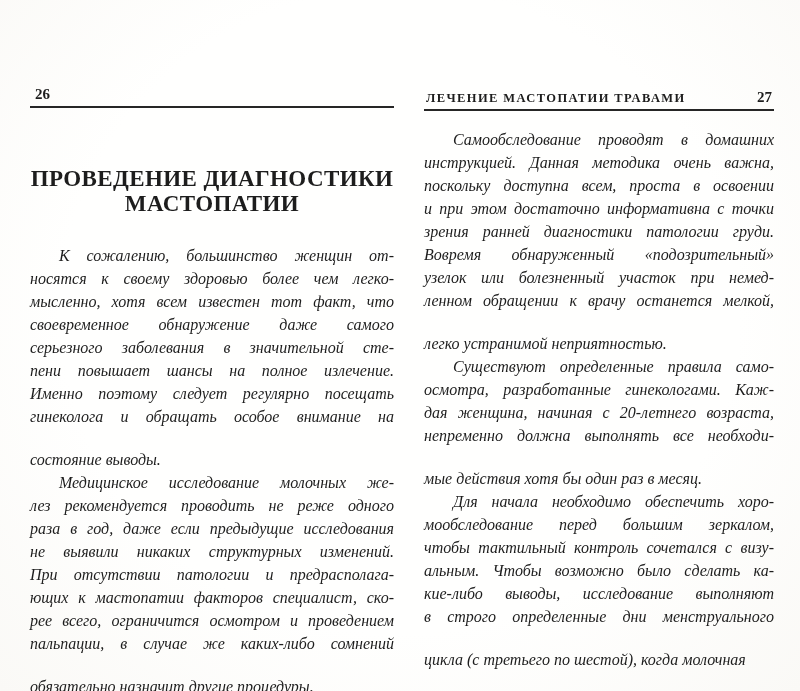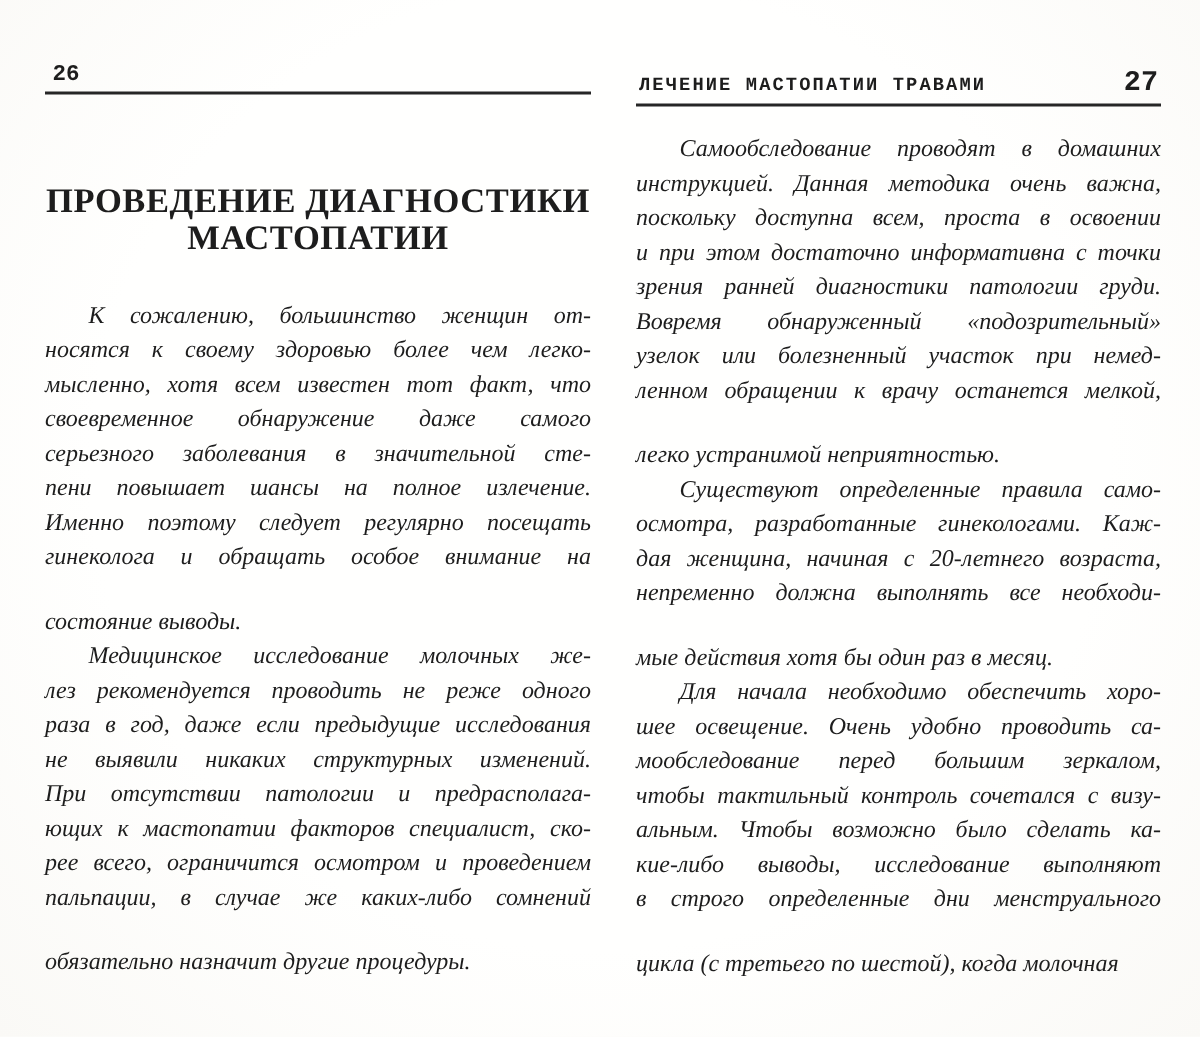--- a/index.html
+++ b/index.html
@@ -13,29 +13,30 @@
     width: 800px; height: 691px;
     font-family: "Liberation Serif", "DejaVu Serif", serif;
     color: #1d1d1d;
     background: radial-gradient(ellipse at 50% 45%, #fffffe 60%, #faf9f6 100%);
   }
   .page { position: absolute; }
   .page-left  { left: 30px; top: 40px; width: 364px; }
   .page-right { left: 424px; top: 44px; width: 350px; }
 
   .pagehead {
-    font-family: Liberation Mono, monospace;
+    font-family: Liberation Serif, serif;
     font-weight: bold;
+    margin-top: 45px;
   }
   .page-left .pagehead .num { font-size: 15px; margin-left: 5px; }
   .page-right .pagehead {
     display: flex; justify-content: space-between; align-items: baseline;
     font-size: 12.5px; letter-spacing: 1.4px; padding: 0 2px;
   }
-  .page-right .pagehead .num { font-size: 19px; letter-spacing: 0; }
+  .page-right .pagehead .num { font-size: 15px; letter-spacing: 0; }
   .rule { border-bottom: 2px solid #262626; margin-top: 3px; }
 
   .chapter-title {
     margin: 58px 0 0 0;
     text-align: center;
     font-size: 23px;
     font-weight: bold;
     line-height: 25px;
     letter-spacing: 0.4px;
   }
@@ -118,21 +119,20 @@
         </div>
         <div class="para">
           <div class="line">Существуют определенные правила само-</div>
           <div class="line">осмотра, разработанные гинекологами. Каж-</div>
           <div class="line">дая женщина, начиная с 20-летнего возраста,</div>
           <div class="line">непременно должна выполнять все необходи-</div>
           <div class="line last">мые действия хотя бы один раз в месяц.</div>
         </div>
         <div class="para">
           <div class="line">Для начала необходимо обеспечить хоро-</div>
-          <div class="line">шее освещение. Очень удобно проводить са-</div>
           <div class="line">мообследование перед большим зеркалом,</div>
           <div class="line">чтобы тактильный контроль сочетался с визу-</div>
           <div class="line">альным. Чтобы возможно было сделать ка-</div>
           <div class="line">кие-либо выводы, исследование выполняют</div>
           <div class="line">в строго определенные дни менструального</div>
           <div class="line last">цикла (с третьего по шестой), когда молочная</div>
         </div>
       </div>
   </section>
 

